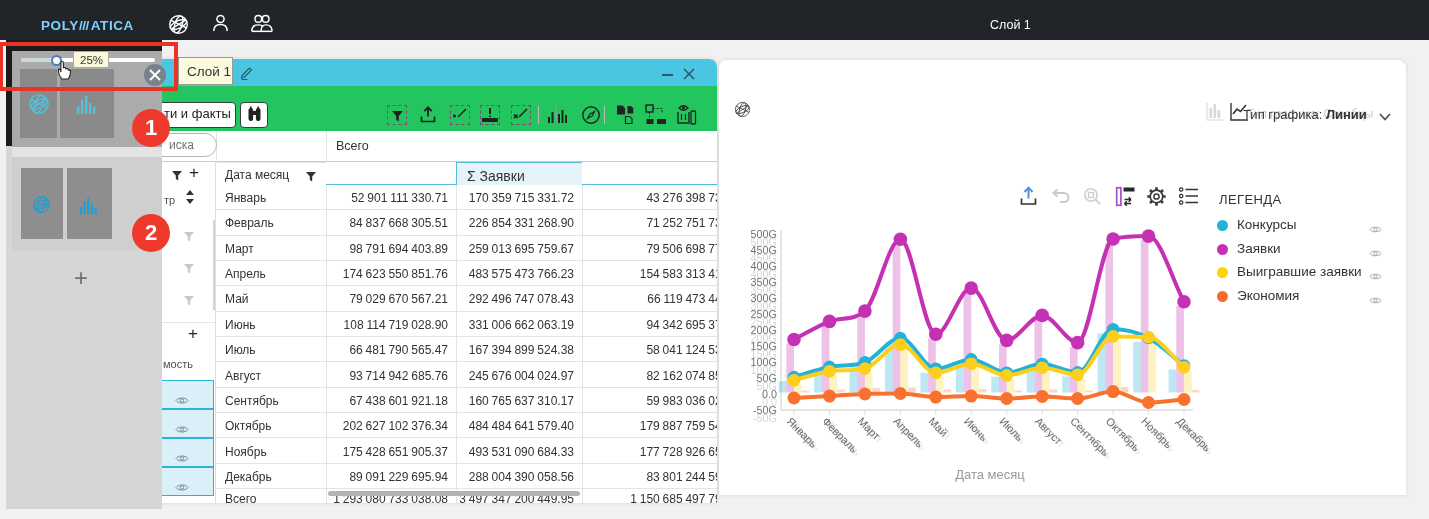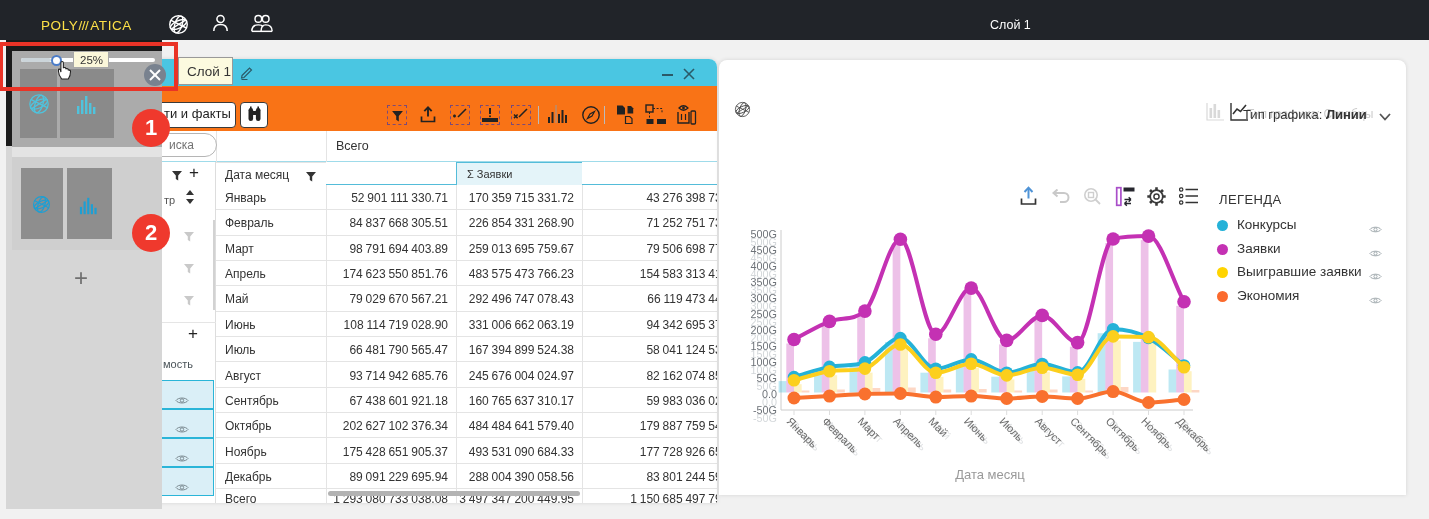--- a/index.html
+++ b/index.html
@@ -1,20 +1,20 @@
 <!DOCTYPE html>
 <html><head><meta charset="utf-8"><style>
 * { margin:0; padding:0; box-sizing:border-box; }
 html,body { width:1429px; height:519px; overflow:hidden; background:#f1f1f1;
   font-family:"Liberation Sans", sans-serif; }
 #page { position:relative; width:1429px; height:519px; }
 .abs { position:absolute; }
 
 #hdr { position:absolute; left:0; top:0; width:1429px; height:40px; background:#212429; }
-#logo { position:absolute; left:41px; top:18px; color:#fde047; font-size:13.5px; font-weight:normal; letter-spacing:0.6px; }
+#logo { position:absolute; left:41px; top:18px; color:#7dd3fc; font-size:13.5px; font-weight:bold; letter-spacing:0.6px; }
 #hdr .ttl { position:absolute; left:990px; top:18px; color:#fff; font-size:12.5px; }
 
 .panel { position:absolute; background:#fff; border-radius:8px 8px 0 0; overflow:hidden;
   box-shadow:0 0 4px rgba(0,0,0,0.12); }
 .tbar { position:absolute; left:0; top:0; right:0; height:27px; background:#4ac6e2; z-index:2; }
 .tbar .txt { position:absolute; top:8px; font-size:11.6px; color:#1d4a57; }
 .tbar .mini { position:absolute; top:15px; width:11px; height:2px; background:#2b5a68; }
 
 #tp { left:150px; top:59px; width:567px; height:444px; }
 .trow { position:absolute; left:66px; right:0; height:25.35px; border-bottom:1px solid #e4e4e4;
@@ -40,21 +40,21 @@
             <path d="M3 10.5 L10.5 3 L12.5 5 L5 12.5 L2.6 13 Z" fill="none" stroke="#2b5a68" stroke-width="1.2"></path>
             <line x1="2.5" y1="14.5" x2="8.5" y2="14.5" stroke="#2b5a68" stroke-width="1.2"></line>
           </svg></span>
     <div class="mini" style="left:512px"></div>
     <span style="position:absolute;left:533px;top:7px"><svg width="12" height="12" viewBox="0 0 12 12">
             <line x1="1" y1="1" x2="11" y2="11" stroke="#2b5a68" stroke-width="1.6"></line>
             <line x1="11" y1="1" x2="1" y2="11" stroke="#2b5a68" stroke-width="1.6"></line>
           </svg></span>
   </div>
 
-  <div class="abs" style="left:0;top:27px;width:567px;height:45px;background:#f97316">
+  <div class="abs" style="left:0;top:27px;width:567px;height:45px;background:#22c55e">
     <div class="ybtn" style="left:-6px;top:16px;width:92px;height:26px"></div>
     <div class="abs" style="left:14px;top:20px;font-size:13px;color:#222">ти и факты</div>
     <div class="ybtn" style="left:90px;top:16px;width:28px;height:26px"><svg width="26" height="24" viewBox="0 0 26 24" style="margin:2px 0 0 5px">
             <rect x="2.5" y="3" width="4.6" height="13" rx="2.2" fill="#222"></rect>
             <rect x="9.9" y="3" width="4.6" height="13" rx="2.2" fill="#222"></rect>
             <rect x="6.5" y="6" width="4" height="4" fill="#222"></rect>
             <rect x="4" y="1.5" width="1.6" height="3" fill="#222"></rect>
             <rect x="11.4" y="1.5" width="1.6" height="3" fill="#222"></rect>
           </svg></div>
     <div class="abs" style="left:237px;top:19px;width:20px;height:20px;border:1px dashed #7a4a7a">
@@ -132,21 +132,21 @@
   </div>
 
   <div class="abs" style="left:66px;top:103px;width:501px;height:23px;border-bottom:1px solid #54bcd9">
     <div class="abs" style="left:0;width:110px;height:23px;background:#fff;border-top:1px solid #e4e4e4">
       <span style="position:absolute;left:9px;top:5px;font-size:12px;color:#333">Дата месяц</span>
       <span style="position:absolute;left:89px;top:6px"><svg width="12" height="12" viewBox="0 0 12 12">
               <path d="M1 1 H11 L7.2 5.5 V10.5 L4.8 9 V5.5 Z" fill="#333"></path>
             </svg></span>
         </div>
     <div class="abs" style="left:240px;width:126px;height:23px;background:#e4f4f9;border-left:1px solid #54bcd9;border-top:1px solid #54bcd9">
-      <span style="position:absolute;left:10px;top:5px;font-size:11px;color:#333">Σ Заявки</span>
+      <span style="position:absolute;left:10px;top:5px;font-size:14px;color:#333">Σ Заявки</span>
         </div>
   </div>
 
   <div class="trow" style="top:126.0px">
         <div class="c0">Январь</div>
         <div class="c1">52 901 111 330.71</div>
         <div class="c2">170 359 715 331.72</div>
         <div class="c3">43 276 398 738.04</div>
       </div>
 <div class="trow" style="top:151.3px">

